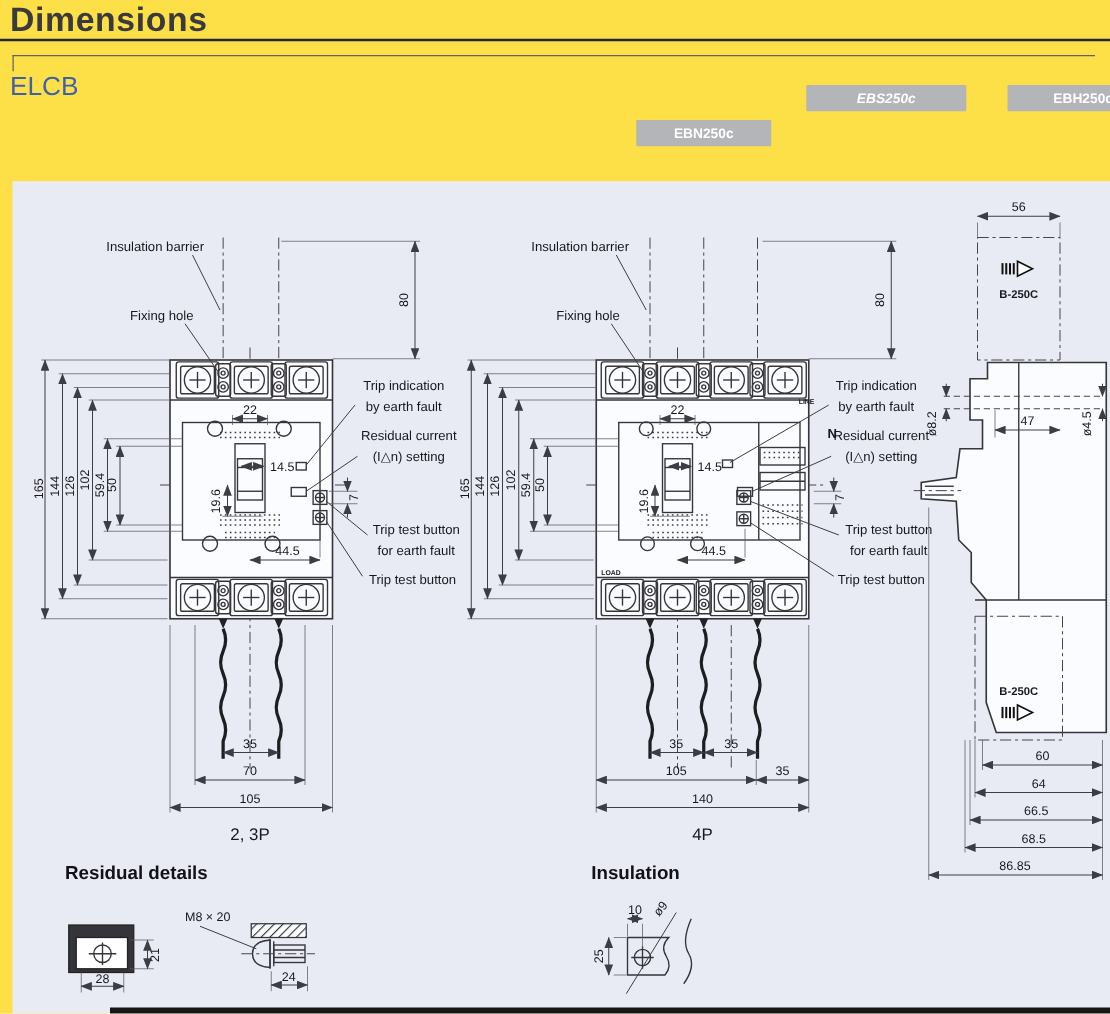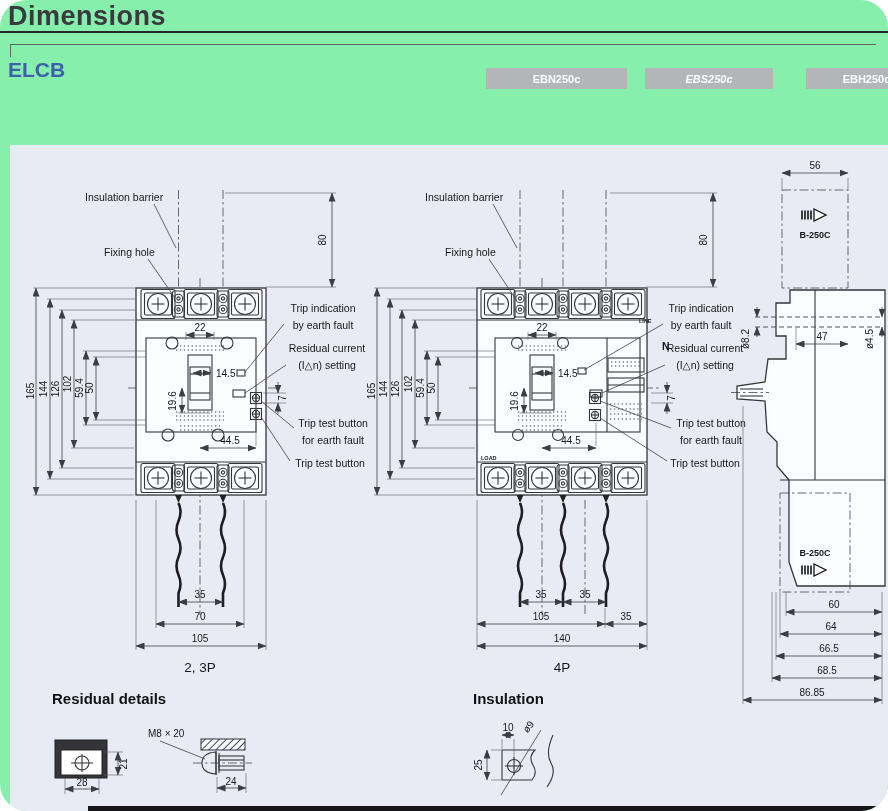--- a/index.html
+++ b/index.html
@@ -1,23 +1,23 @@
 <!DOCTYPE html>
 <html><head>
 <meta charset="utf-8">
 <style>
   html,body{margin:0;padding:0;background:#fff;}
-  #page{position:relative;width:888px;height:811px;background:#86efac;overflow:hidden;
-        font-family:"Liberation Sans",sans-serif;border-radius:27px;}
+  #page{position:relative;width:888px;height:811px;background:#fde047;overflow:hidden;
+        font-family:"Liberation Sans",sans-serif;}
   .abs{position:absolute;}
   #title{left:8px;top:1px;font-size:27px;font-weight:bold;color:#3a3a3e;letter-spacing:0.5px;}
   #title-rule{left:0;top:31px;width:888px;height:2px;background:#26262b;}
   #frame-line{left:10px;top:44px;width:866px;height:1px;background:#63636b;}
   #frame-tick{left:10px;top:44px;width:1px;height:13px;background:#63636b;}
-  #section-title{left:8px;top:58px;font-size:21px;font-weight:bold;color:#3f5fae;}
+  #section-title{left:8px;top:58px;font-size:21px;font-weight:normal;color:#3f5fae;}
   .tab{position:absolute;top:68px;height:21px;background:#b3b5b9;color:#fff;
        font-size:11px;font-weight:bold;display:flex;align-items:center;justify-content:center;
        border-radius:1px;}
   #panel{left:10px;top:145px;width:878px;height:666px;background:#e9ebf4;}
   #bottom-bar{left:88px;top:806px;width:800px;height:5px;background:#161618;}
   .sec-head{position:absolute;font-size:15px;font-weight:bold;color:#121216;}
   svg{position:absolute;overflow:visible;}
   .ol{fill:none;stroke:#35353a;stroke-width:1.1;}
   .body{fill:#fbfcff;stroke:#35353a;stroke-width:1.3;}
   .dim{stroke:#3c3c44;stroke-width:0.8;fill:none;}
@@ -38,21 +38,21 @@
 <body>
 
 <div id="page">
 
   <div id="title" class="abs">Dimensions</div>
   <div id="title-rule" class="abs"></div>
   <div id="frame-line" class="abs"></div>
   <div id="frame-tick" class="abs"></div>
   <div id="section-title" class="abs">ELCB</div>
 
-  <div class="tab" style="left:486px;width:141px;">EBN250c</div>
+  <div class="tab" style="left:509px;width:108px;margin-top:28px;">EBN250c</div>
   <div class="tab" style="left:645px;width:128px;font-style:italic;">EBS250c</div>
   <div class="tab" style="left:806px;width:121px;">EBH250c</div>
 
   <div id="panel" class="abs"></div>
 
   <svg style="left:28px;top:160px;" width="348" height="530" viewBox="0 0 348 530">
     <defs>
       <marker id="ae" markerWidth="9" markerHeight="7" refX="8.5" refY="3.5" orient="auto-start-reverse" markerUnits="userSpaceOnUse">
         <path d="M0,0L9,3.5L0,7Z" fill="#3c3c44"></path>
       </marker>

